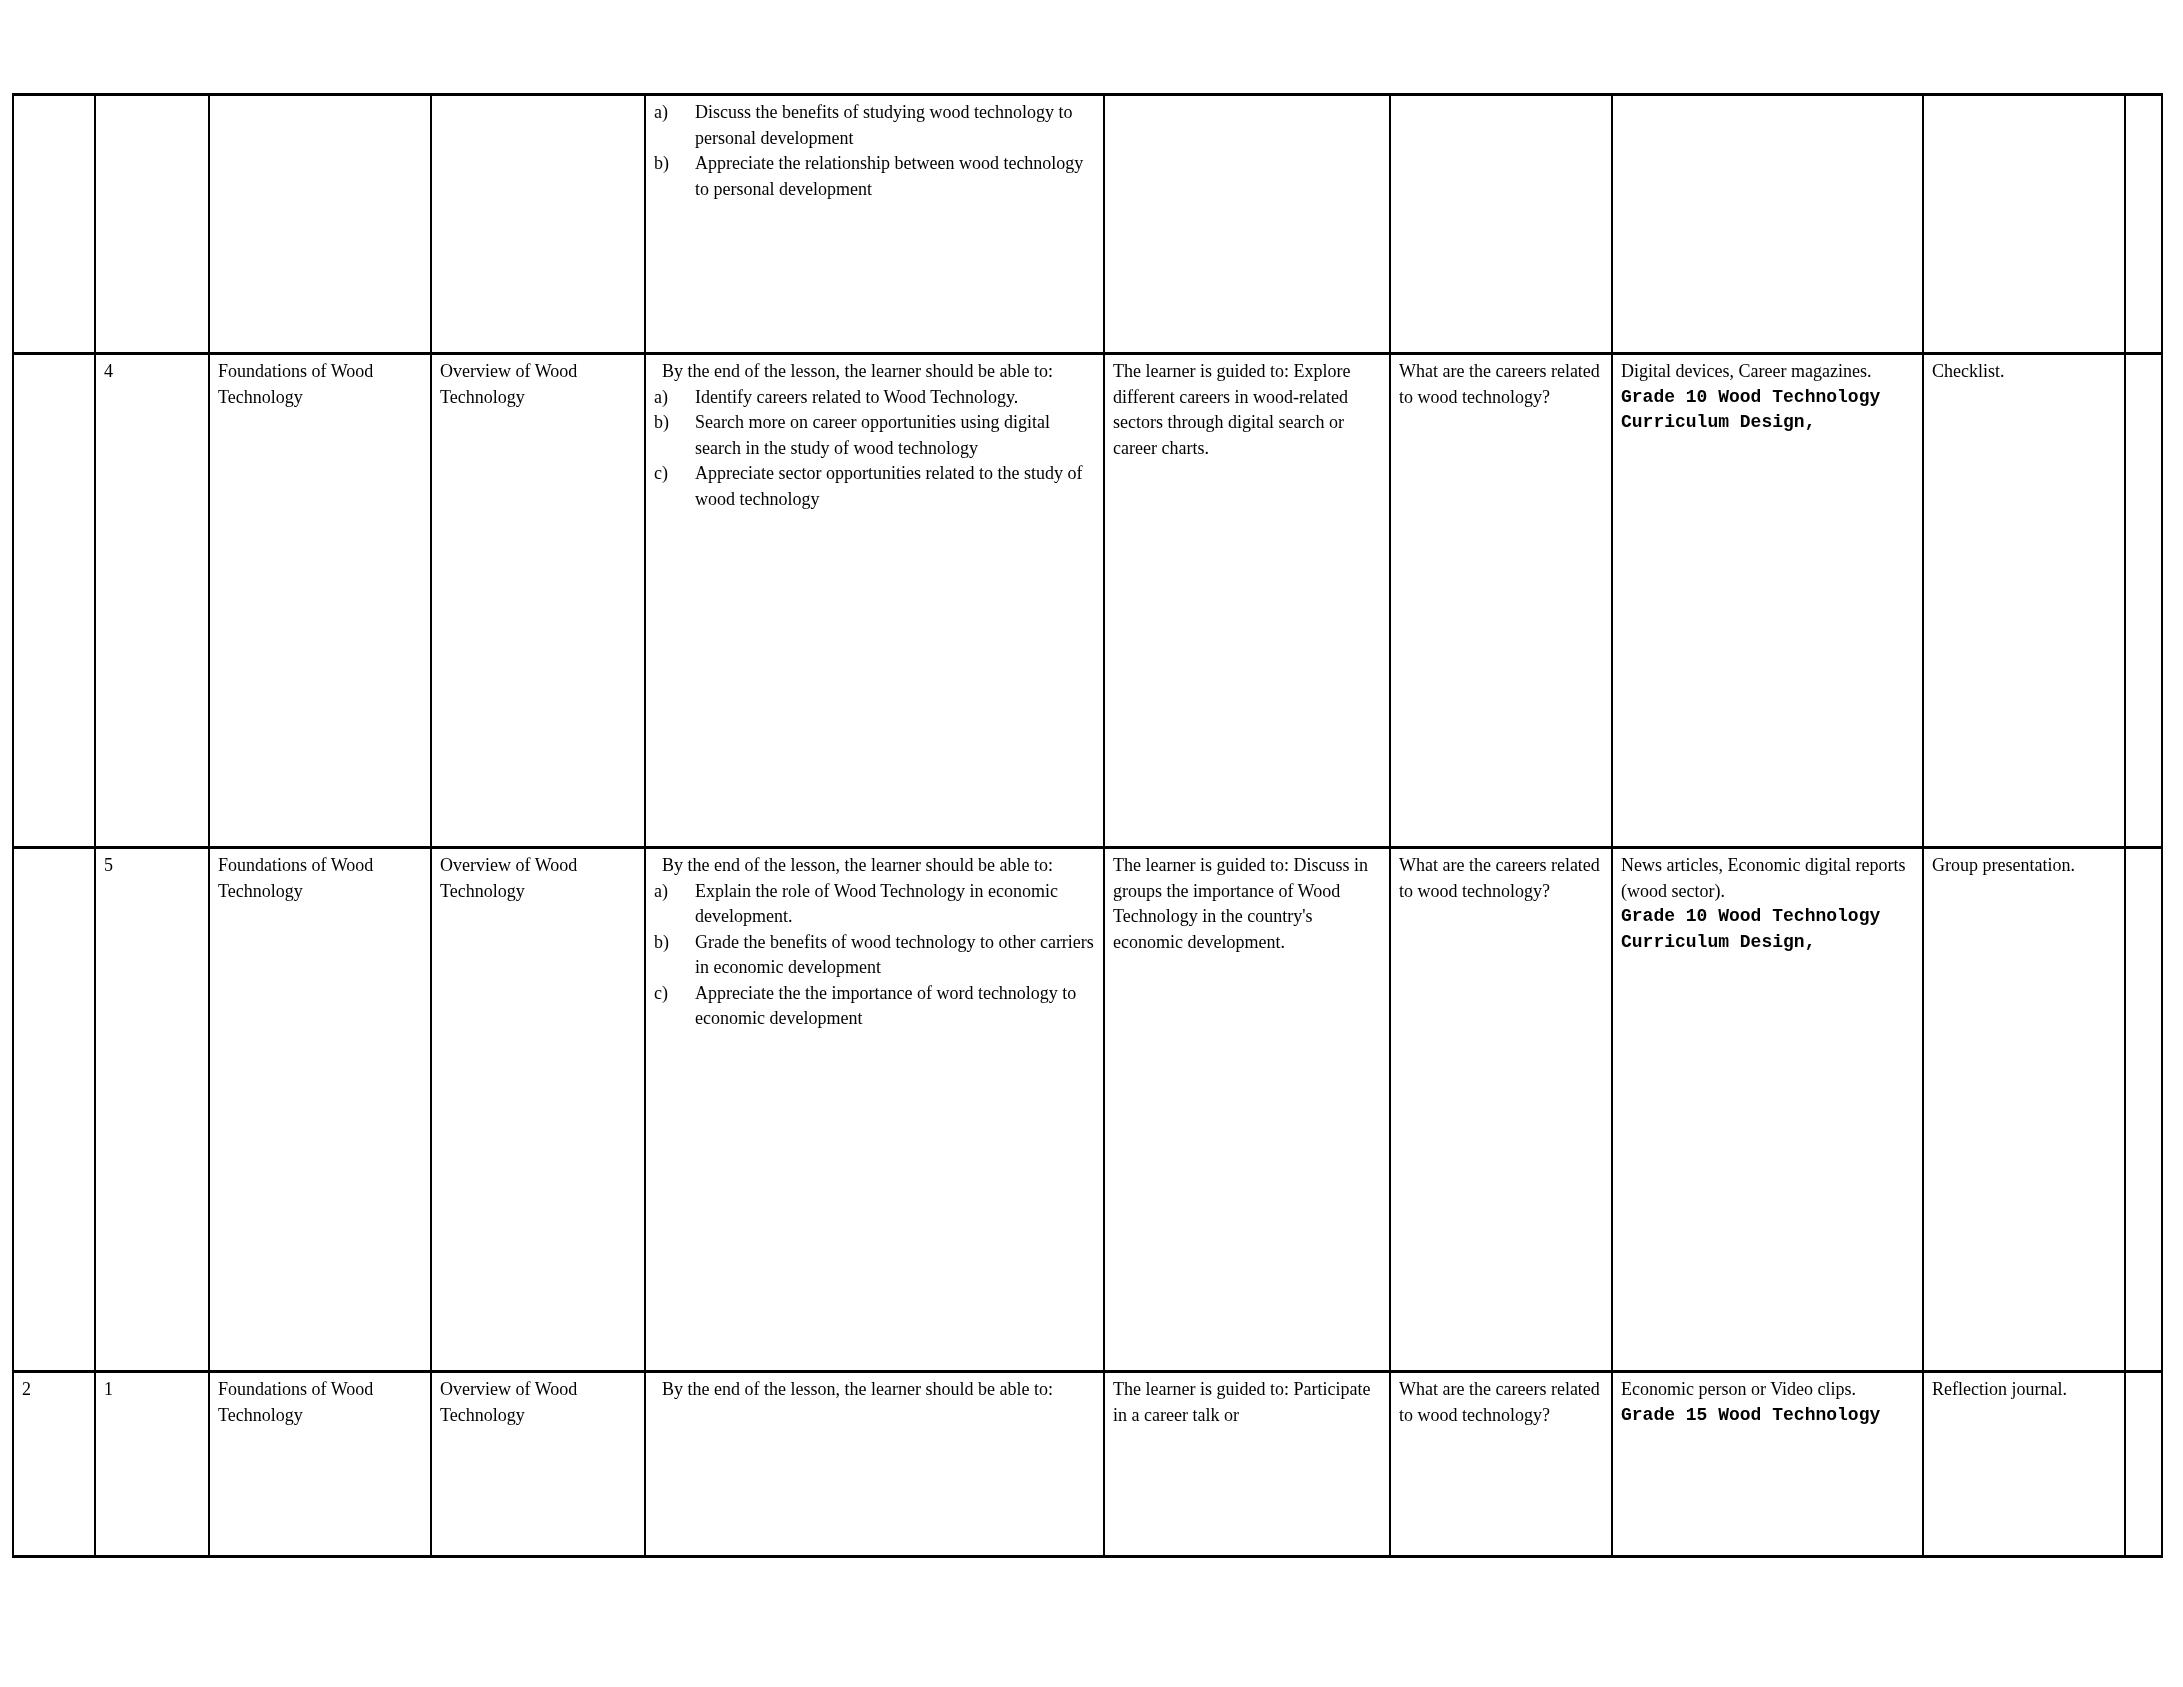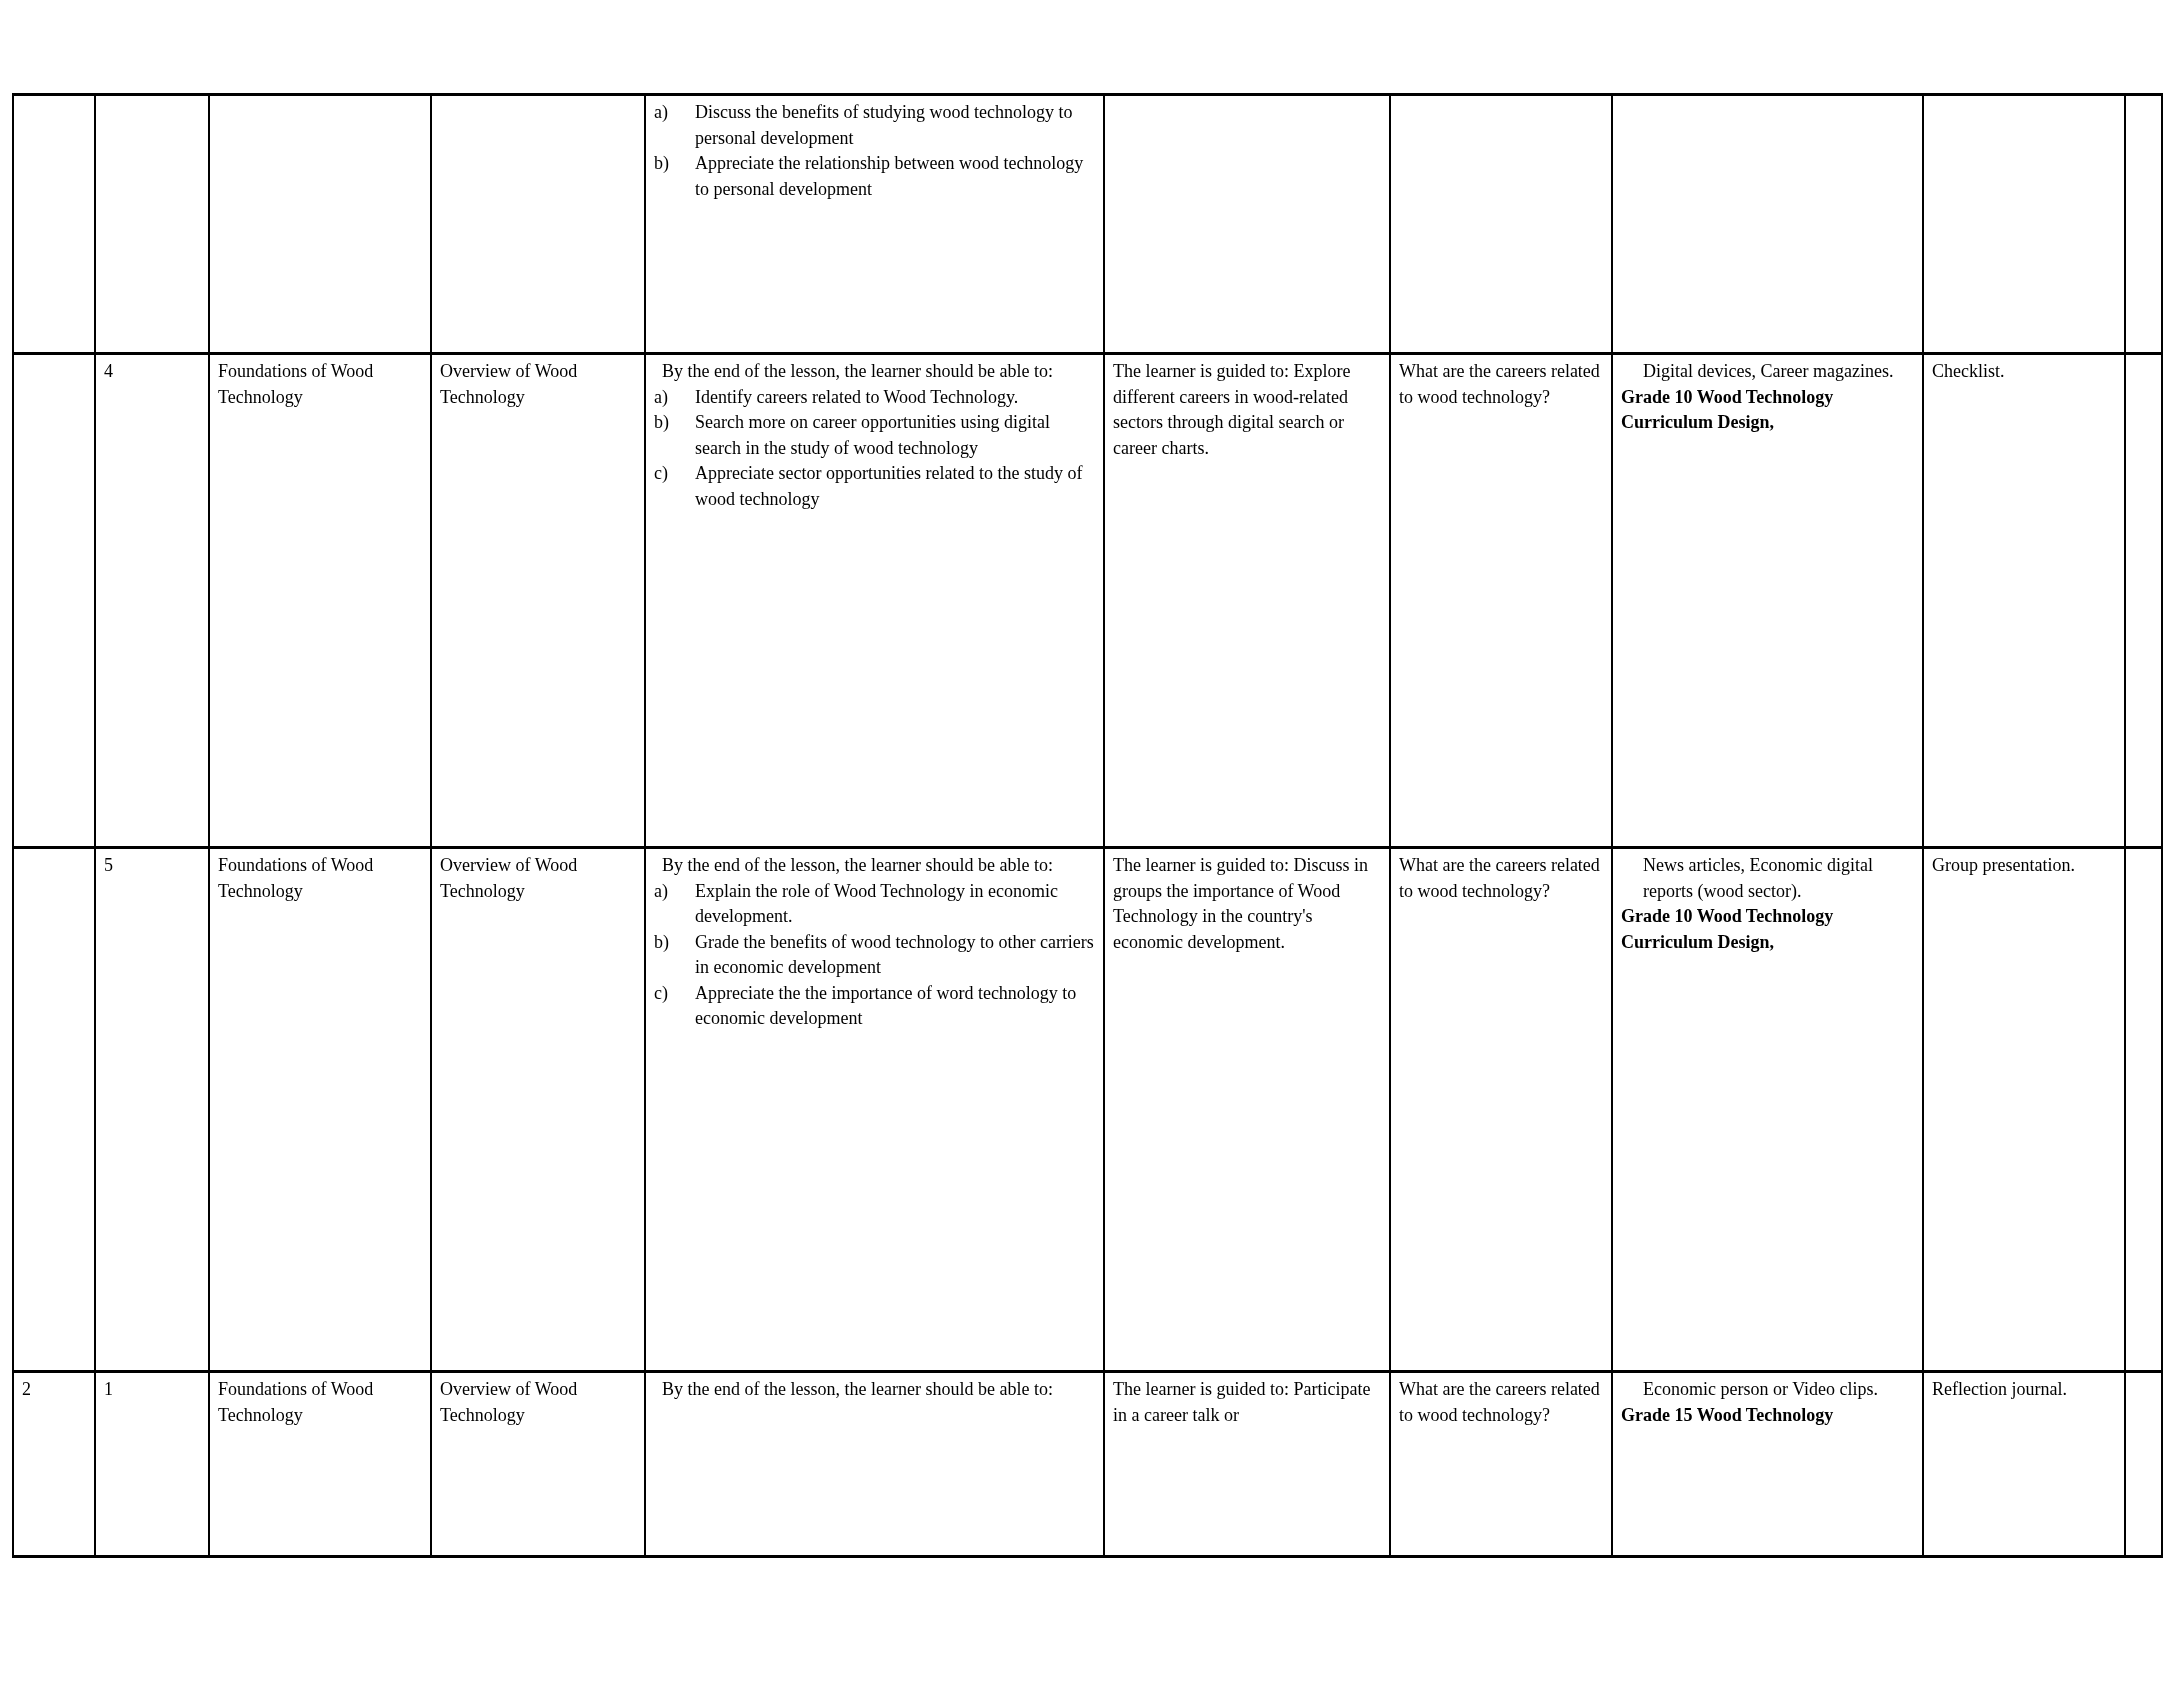--- a/index.html
+++ b/index.html
@@ -83,22 +83,22 @@
   ol.lettered > li .marker {
     position: absolute;
     left: 0;
     top: 0;
     width: 34px;
   }
   ol.lettered > li .item-text {
     display: block;
   }
 
-  .res-plain { display: block; margin-left: 22px; }
-  .res-bold  { display: block; font-weight: bold; }
+  .res-plain { display: block; }
+  .res-bold  { display: block; font-weight: bold; font-family: Liberation Mono, monospace; }
 </style>
 </head>
 <body>
 
 <div id="page">
   <table id="sow-table">
     <colgroup>
       <col class="c-week">
         <col class="c-lesson">
         <col class="c-strand">

